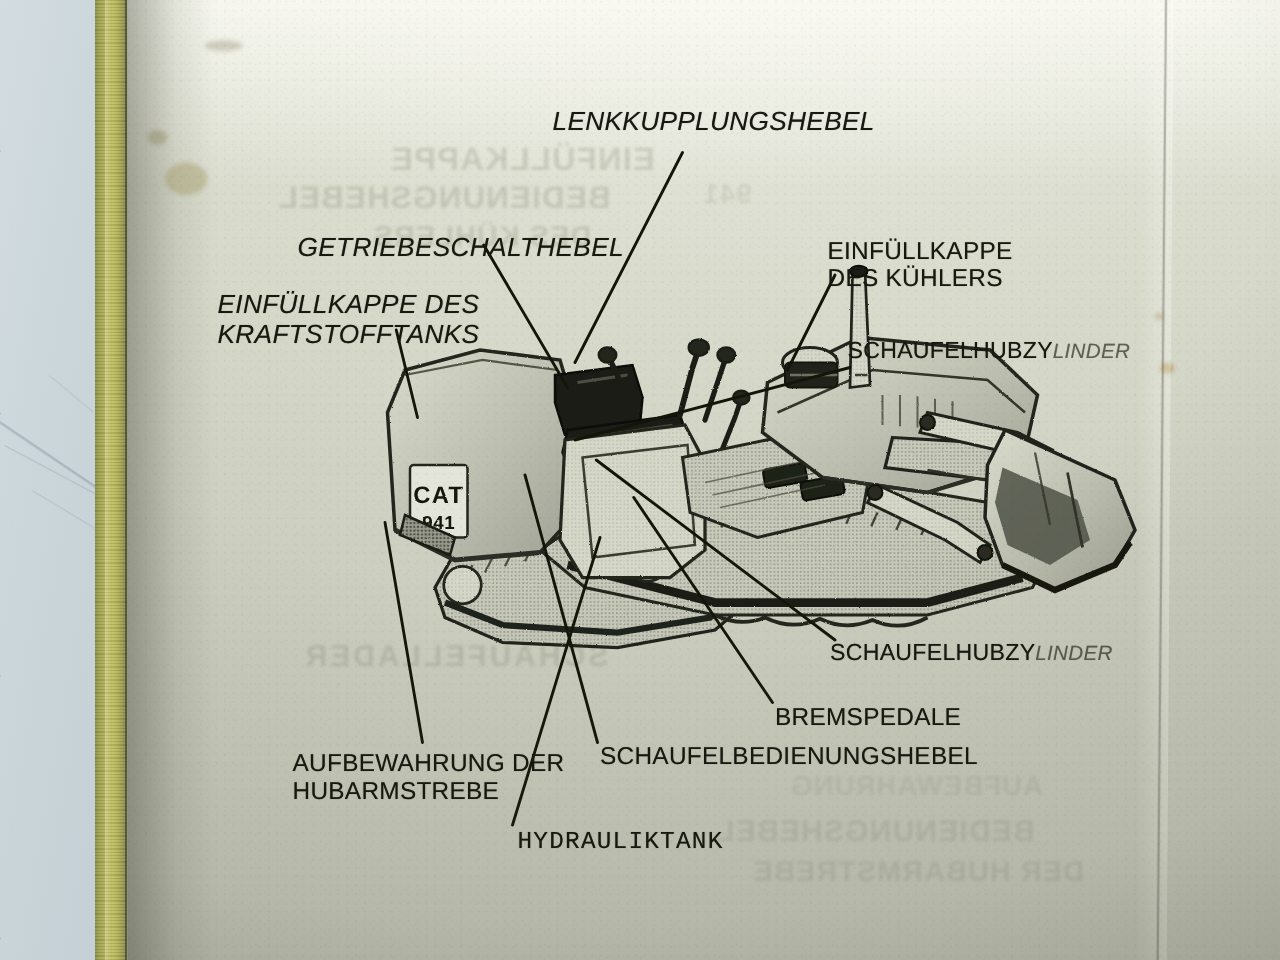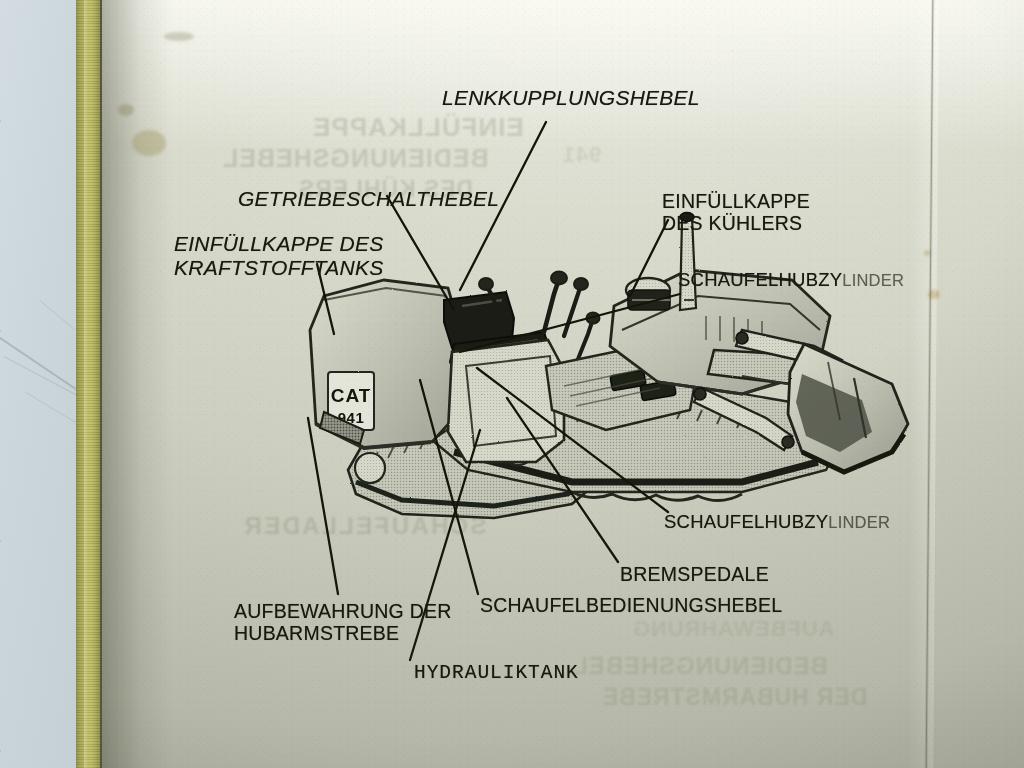--- a/index.html
+++ b/index.html
@@ -115,21 +115,21 @@
     font-weight:400;
     letter-spacing:.012em;
     line-height:1.13;
     white-space:pre;
     text-shadow:0 0 .7px rgba(30,32,18,.55);
   }
   .lbl.sz1{font-size:21px;font-style:italic;}
   .lbl.sz2{font-size:19.5px;}
   .lbl.sz3{font-size:18.5px;}
   
-  .fade-tail{opacity:.62;}
+  .fade-tail{opacity:.62;font-style:italic;}
 </style>
 </head>
 <body>
 
 <div id="root">
 
   <div class="desk">
     <div class="desk-vein" style="left:-10px;top:330px;width:120px;height:1.6px;transform:rotate(34deg);"></div>
     <div class="desk-vein" style="left:4px;top:356px;width:90px;height:1.2px;transform:rotate(28deg);opacity:.7;"></div>
     <div class="desk-vein" style="left:26px;top:392px;width:70px;height:1px;transform:rotate(31deg);opacity:.55;"></div>

